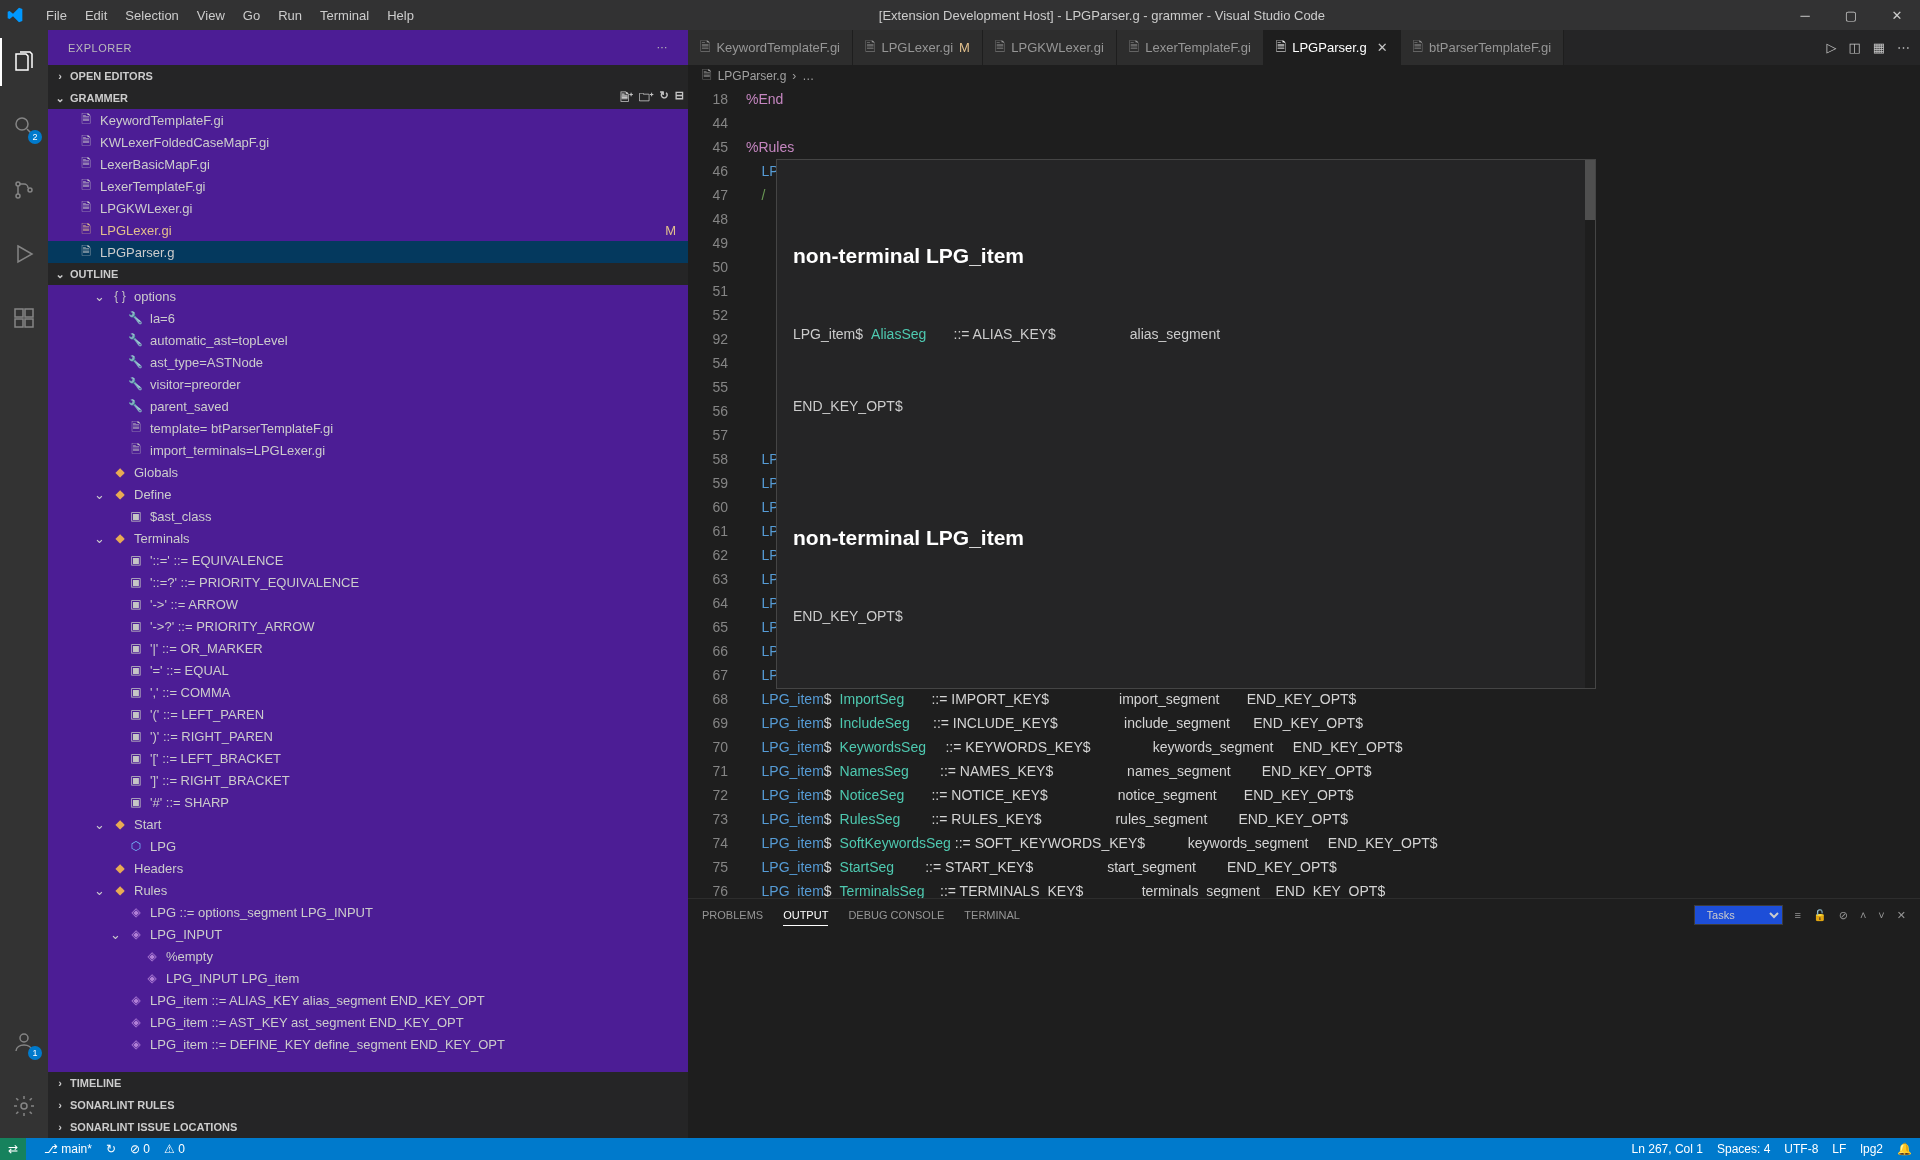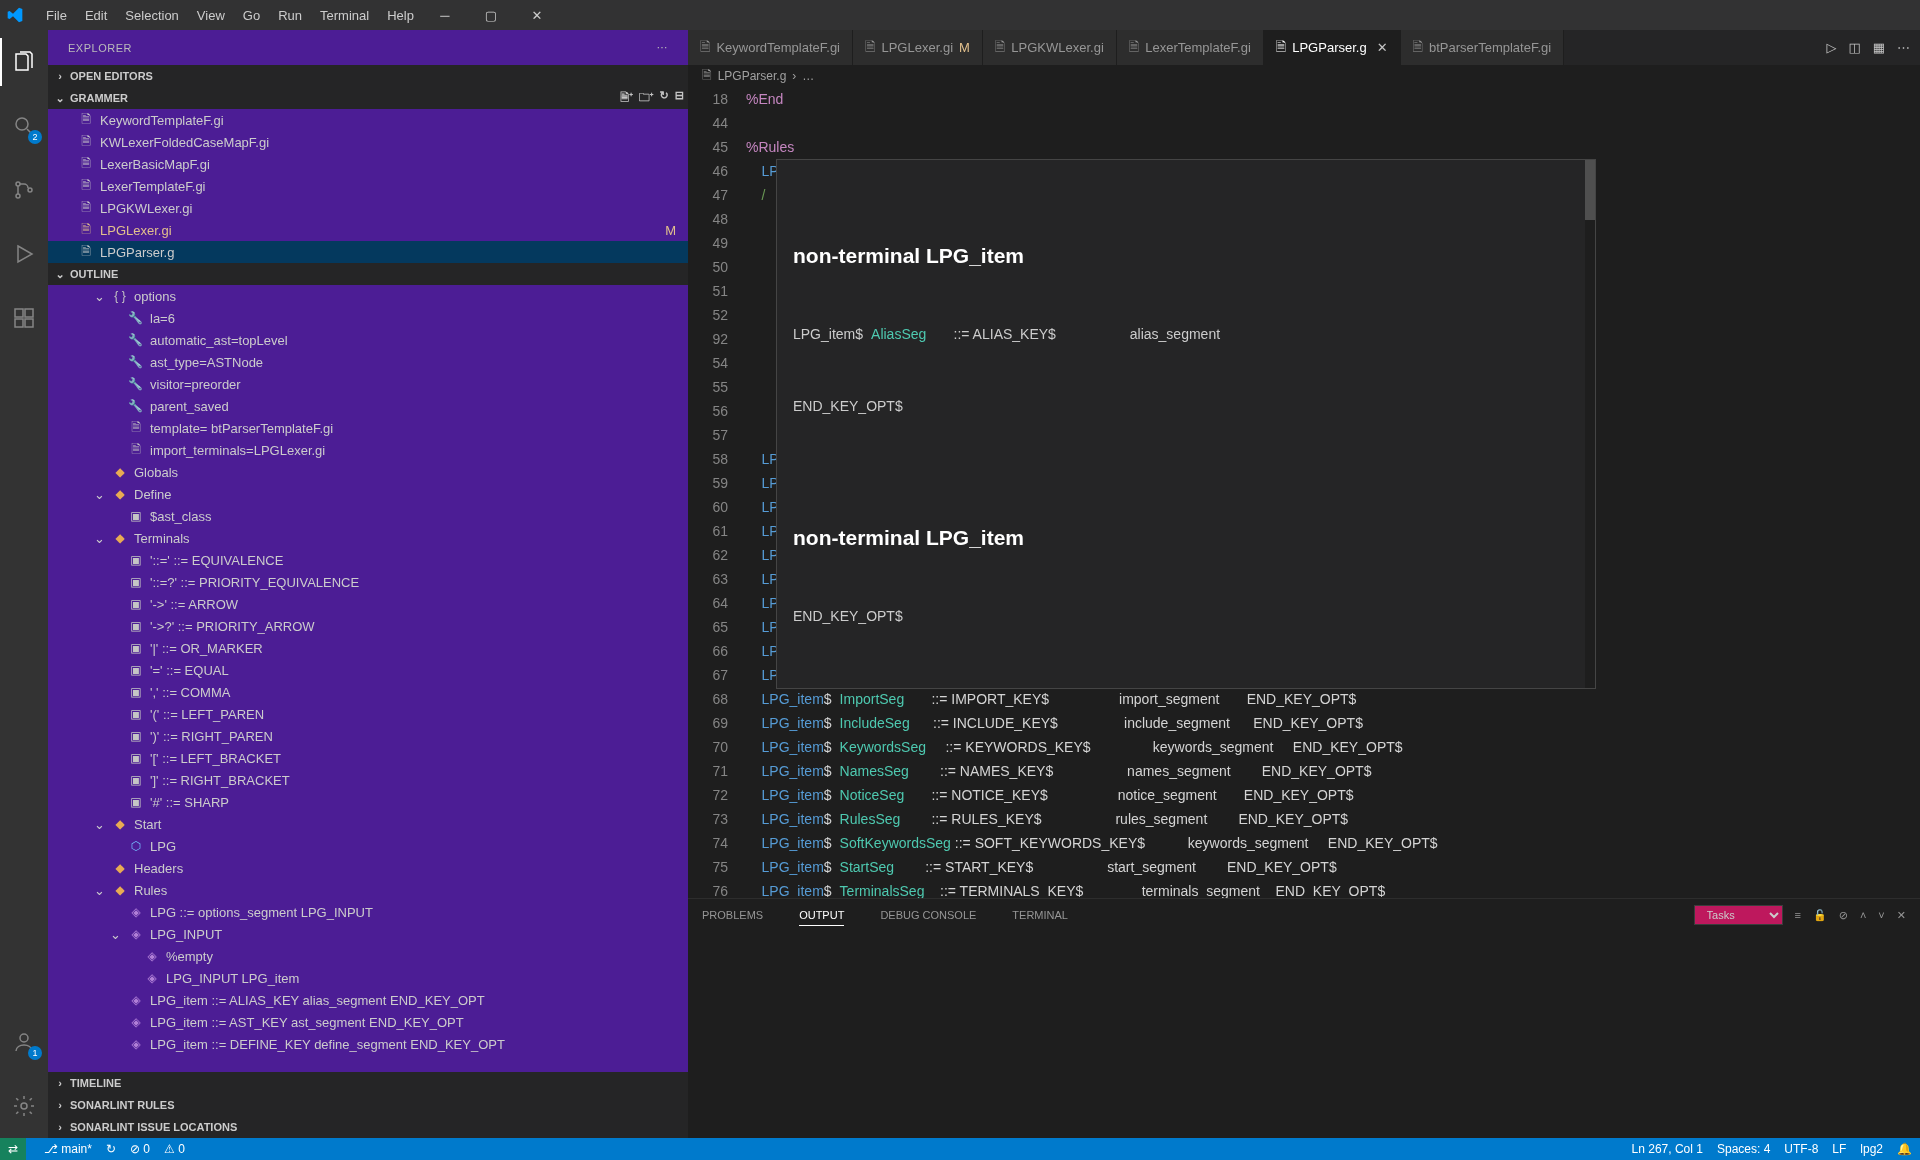--- a/index.html
+++ b/index.html
@@ -54,25 +54,25 @@
 .tok-pct { color:#c586c0; }
 .tok-kw { color:#569cd6; }
 .tok-type { color:#4ec9b0;padding-left:8px; }
 .tok-id { color:#d4d4d4; }
 .tok-com { color:#6a9955; }
 .hover-box { position:absolute; left:30px; top:72px; width:820px; background:#252526; border:1px solid #454545; padding:12px 16px; color:#cccccc; font-family:Consolas,monospace; font-size:14px; line-height:24px; z-index:5; }
 .hover-box .ht { font-weight:700; color:#ffffff; margin-bottom:6px; font-family:"Segoe UI",sans-serif; font-size:21px; }
 .hover-scroll { position:absolute; right:0; top:0; width:10px; height:100%; background:#1e1e1e; }
 .hover-thumb { position:absolute; right:0; top:0; width:10px; height:60px; background:#4f4f4f; }
 .panel { height:240px; border-top:1px solid #2d2d2d; background:#1e1e1e; display:flex; flex-direction:column; }
-.panel-tabs { height:32px; display:flex; align-items:center; padding:0 14px; gap:36px; font-size:11px; color:#969696; }
+.panel-tabs { height:32px; display:flex; align-items:center; padding:0 14px; gap:20px; font-size:11px; color:#969696; }
 .panel-tabs .ptab { cursor:pointer; padding:4px 0; }
 .panel-tabs .ptab.active { color:#ffffff; border-bottom:1px solid #ffffff; }
 .panel-tabs .right { margin-left:auto; display:flex; align-items:center; gap:12px; }
-.panel-tabs select { background:#be185d; color:#ccc; border:1px solid #3c3c3c; font-size:11px; padding:2px 30px 2px 8px; }
+.panel-tabs select { background:#1d4ed8; color:#ccc; border:1px solid #3c3c3c; font-size:11px; padding:2px 30px 2px 8px; }
 .statusbar { height:22px; background:#007acc; display:flex; align-items:center; color:#fff; font-size:12px; padding:0 8px; gap:14px; }
 .statusbar .sright { margin-left:auto; display:flex; gap:14px; }
 .statusbar .remote { background:#16825d; height:22px; display:flex; align-items:center; padding:0 8px; margin-left:-8px; margin-right:4px; }
 .minimap { width:80px; background:#1e1e1e; }
 svg { display:block; }
 </style>
 </head>
 <body>
 
 <div class="titlebar">
@@ -84,20 +84,21 @@
   <div class="menu" id="menu-items">
       <span>File</span>
       <span>Edit</span>
       <span>Selection</span>
       <span>View</span>
       <span>Go</span>
       <span>Run</span>
       <span>Terminal</span>
       <span>Help</span>
     </div>
+  <div class="title">[Extension Development Host] - LPGParser.g - grammer - Visual Studio Code</div>
   <div class="winctl">
     <span>─</span>
     <span>▢</span>
     <span>✕</span>
   </div>
 </div>
 
 <div class="main">
 
   <div class="activitybar">

